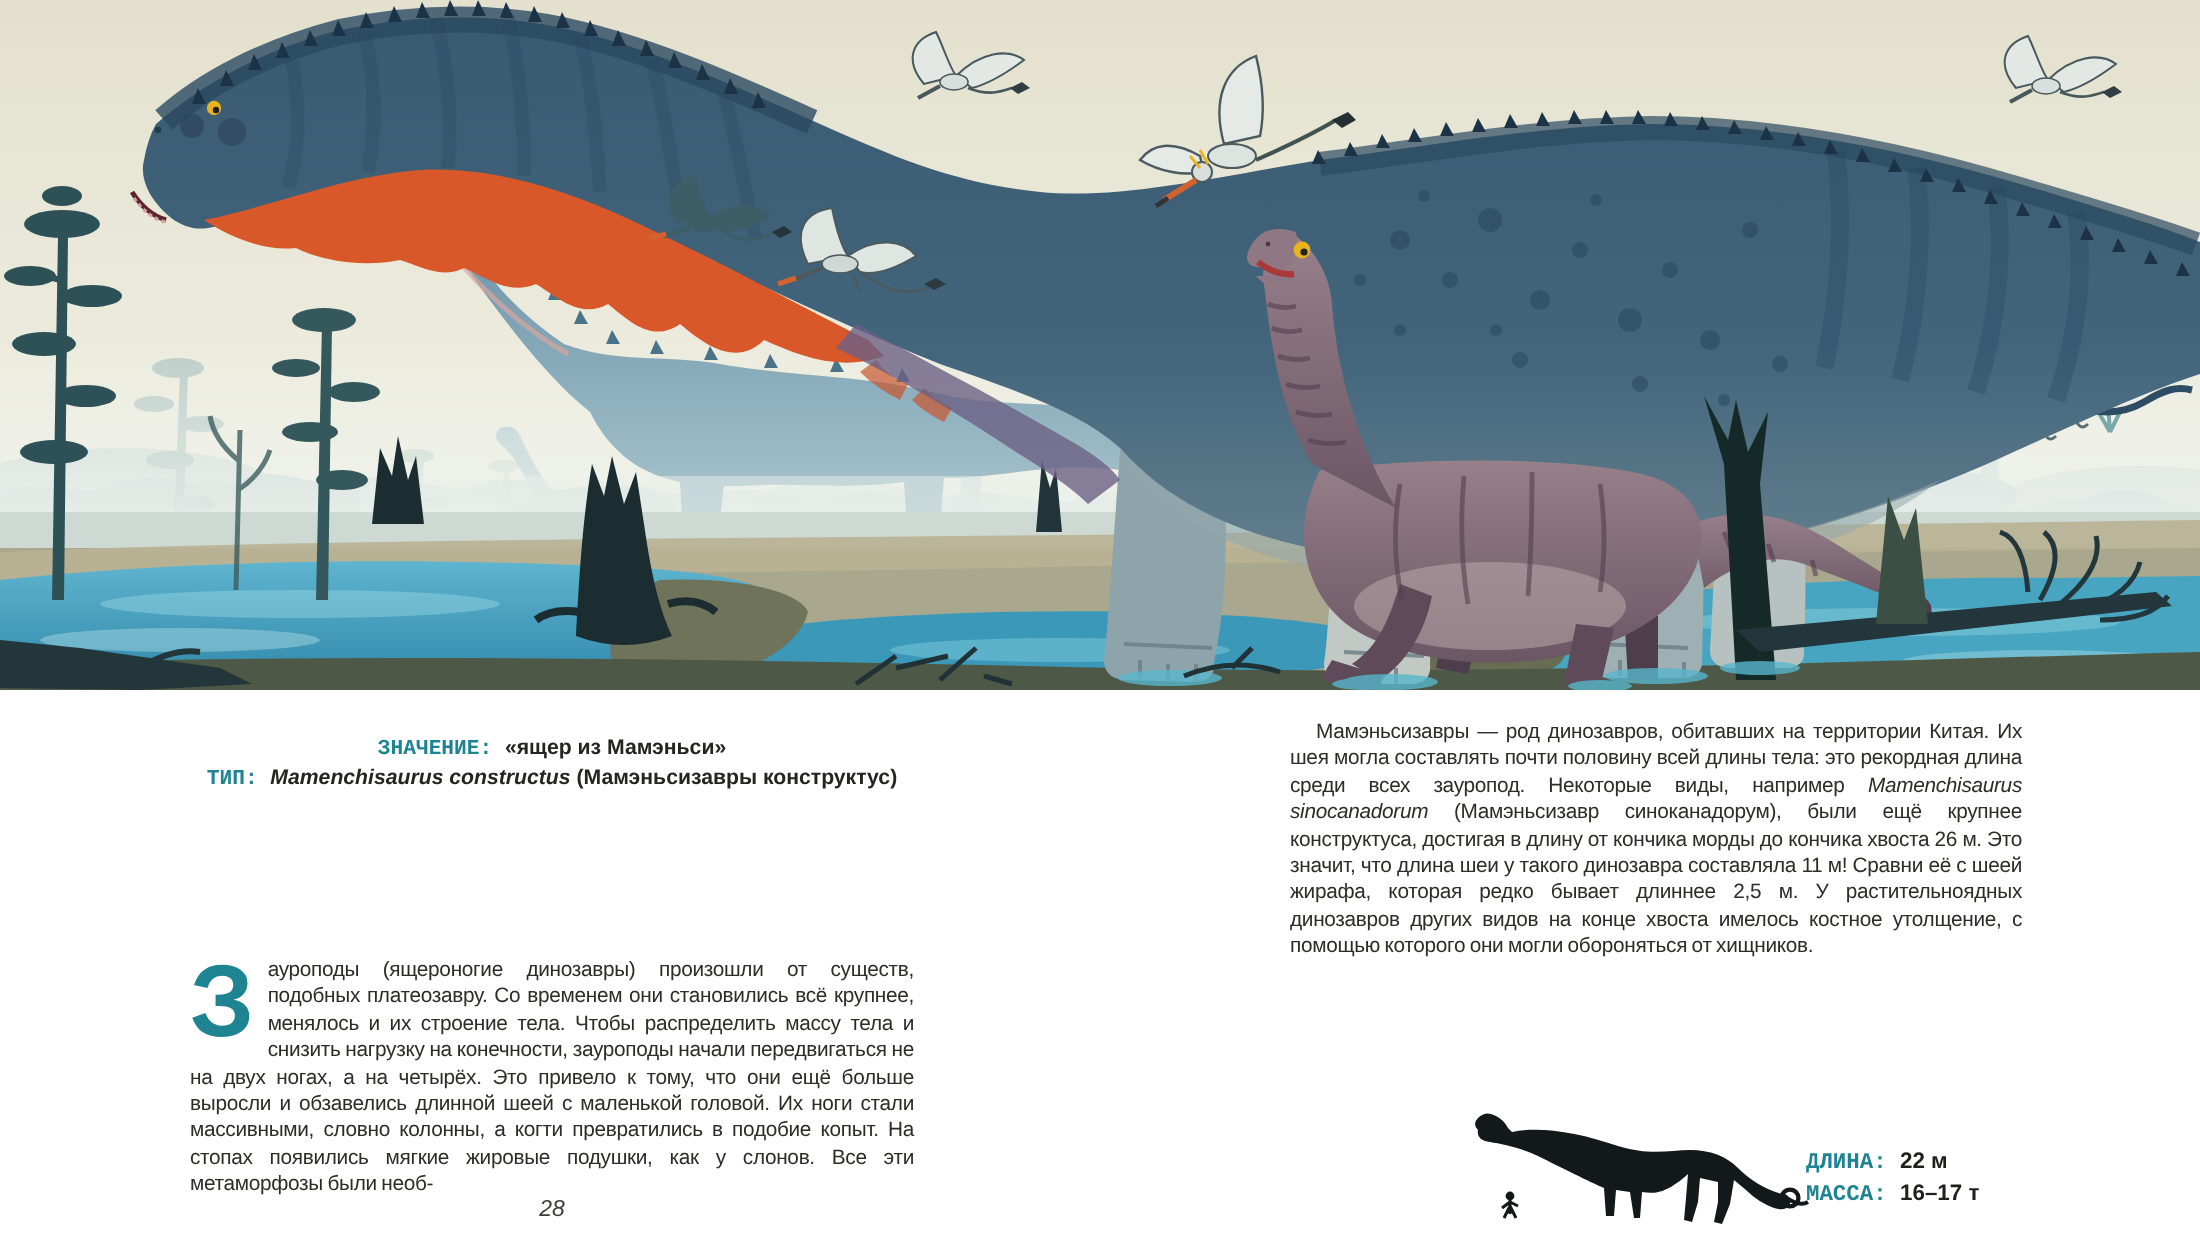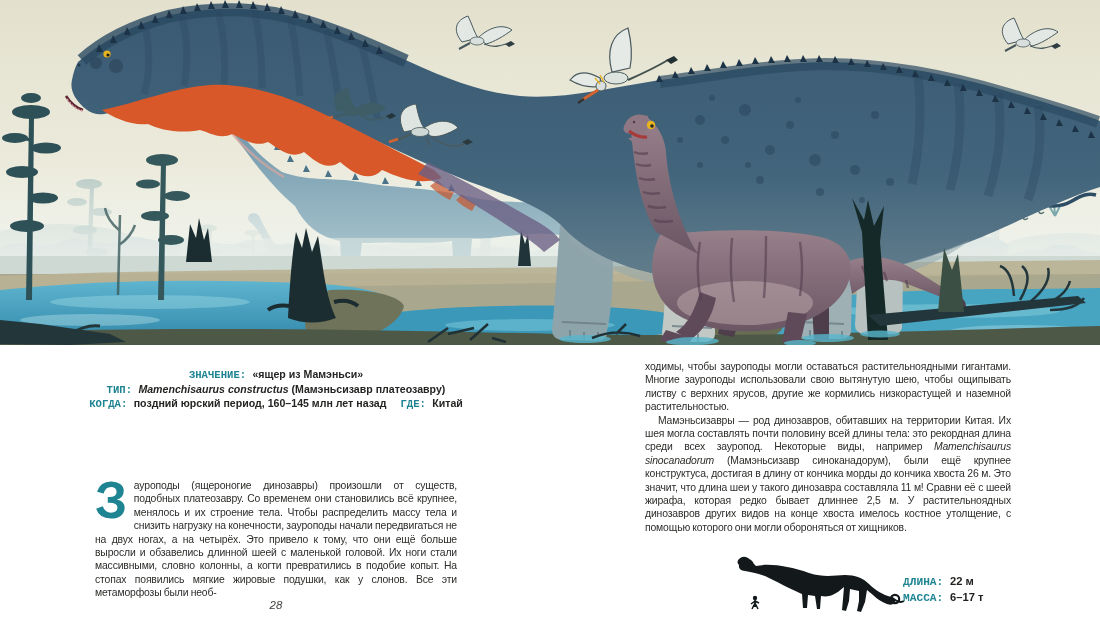--- a/index.html
+++ b/index.html
@@ -360,42 +360,40 @@
       <path d="M600,84 l-5,-6 M604,82 l-4,-7" stroke="#e8b41e" stroke-width="1.4"></path>
       <path d="M628,80 C646,72 658,66 668,60" stroke="#44524f" stroke-width="2" fill="none"></path>
       <path fill="#222f33" d="M666,60 l8,-4 l4,4 l-7,4 Z"></path>
     </g>
   </g>
 </svg>
 
 <div class="header">
   <div class="meta">
     <div><span class="part-label">ЗНАЧЕНИЕ: </span><span>«ящер из Мамэньси»</span></div>
-    <div><span class="part-label">ТИП: </span><span class="part-i">Mamenchisaurus constructus</span><span> (Мамэньсизавр платеозавру)</span></div>
-    <div><span class="part-label">КОГДА: </span><span>поздний юрский период, 160–145 млн лет назад</span><span class="part-gap"></span><span class="part-label">ГДЕ: </span><span>Китай</span></div>
+    <div><span class="part-label">ТИП: </span><span class="part-i">Mamenchisaurus constructus</span><span> (Мамэньсизавры конструктус)</span></div>
   </div>
 </div>
 
 <div class="bodytext">
   <span class="dropcap">З</span><span>ауроподы (ящероногие динозавры) произошли от существ, подобных платеозавру. Со временем они становились всё крупнее, менялось и их строение тела. Чтобы распределить массу тела и снизить нагрузку на конечности, зауроподы начали передвигаться не на двух ногах, а на четырёх. Это привело к тому, что они ещё больше выросли и обзавелись длинной шеей с маленькой головой. Их ноги стали массивными, словно колонны, а когти превратились в подобие копыт. На стопах появились мягкие жировые подушки, как у слонов. Все эти метаморфозы были необ-</span>
 </div>
 
 <div class="col-right">
-  <div>ходимы, чтобы зауроподы могли оставаться растительноядными гигантами. Многие зауроподы использовали свою вытянутую шею, чтобы ощипывать листву с верхних ярусов, другие же кормились низкорастущей и наземной растительностью.</div>
   <div class="para2"><span>Мамэньсизавры — род динозавров, обитавших на территории Китая. Их шея могла составлять почти половину всей длины тела: это рекордная длина среди всех зауропод. Некоторые виды, например </span><span class="part-i">Mamenchisaurus sinocanadorum</span><span> (Мамэньсизавр синоканадорум), были ещё крупнее конструктуса, достигая в длину от кончика морды до кончика хвоста 26 м. Это значит, что длина шеи у такого динозавра составляла 11 м! Сравни её с шеей жирафа, которая редко бывает длиннее 2,5 м. У растительноядных динозавров других видов на конце хвоста имелось костное утолщение, с помощью которого они могли обороняться от хищников.</span></div>
 </div>
 
 <div class="pagenum">28</div>
 
 <svg class="silhouette" width="175" height="64" viewBox="0 0 175 64" aria-hidden="true">
   <g fill="#13181a">
     <path d="M6,14 q-3,-3 0,-6 q4,-4 9,-1 q4,2 6,6 l2,2 C36,12 56,15 76,22 C92,27 102,24 112,24 C122,24 130,27 136,33 C142,39 150,44 158,46 q5,1 4,5 q-2,4 -8,2 q-8,-3 -14,-9 l-6,-5 l-2,12 l-4,10 l-4,-1 l2,-10 l0,-10 l-9,-2 l-1,12 l-3,10 l-4,-1 l1,-11 l1,-12 C100,46 94,46 88,45 l-1,13 l-3,0 l-2,-13 l-7,-1 l-1,13 l-4,0 l-1,-14 C62,40 48,33 36,27 C28,23 18,21 12,20 q-7,-1 -6,-6 Z"></path>
     <circle cx="22" cy="47" r="2.2"></circle>
   </g>
   <path d="M158,46 q8,7 13,4" stroke="#13181a" stroke-width="2" fill="none"></path>
   <circle cx="162" cy="48" r="4.2" fill="none" stroke="#13181a" stroke-width="2.2"></circle>
   <path d="M22,49 l0,7 M22,52 l-3,6 M22,52 l3,6 M22,50 l-4,3 M22,50 l4,2" stroke="#13181a" stroke-width="1.5" fill="none"></path>
 </svg>
 
 <div class="stats">
   <div><span class="part-label">ДЛИНА: </span><span>22 м</span></div>
-  <div><span class="part-label">МАССА: </span><span>6–17 т</span></div>
+  <div><span class="part-label">МАССА: </span><span>16–17 т</span></div>
 </div>
 
 </body></html>

